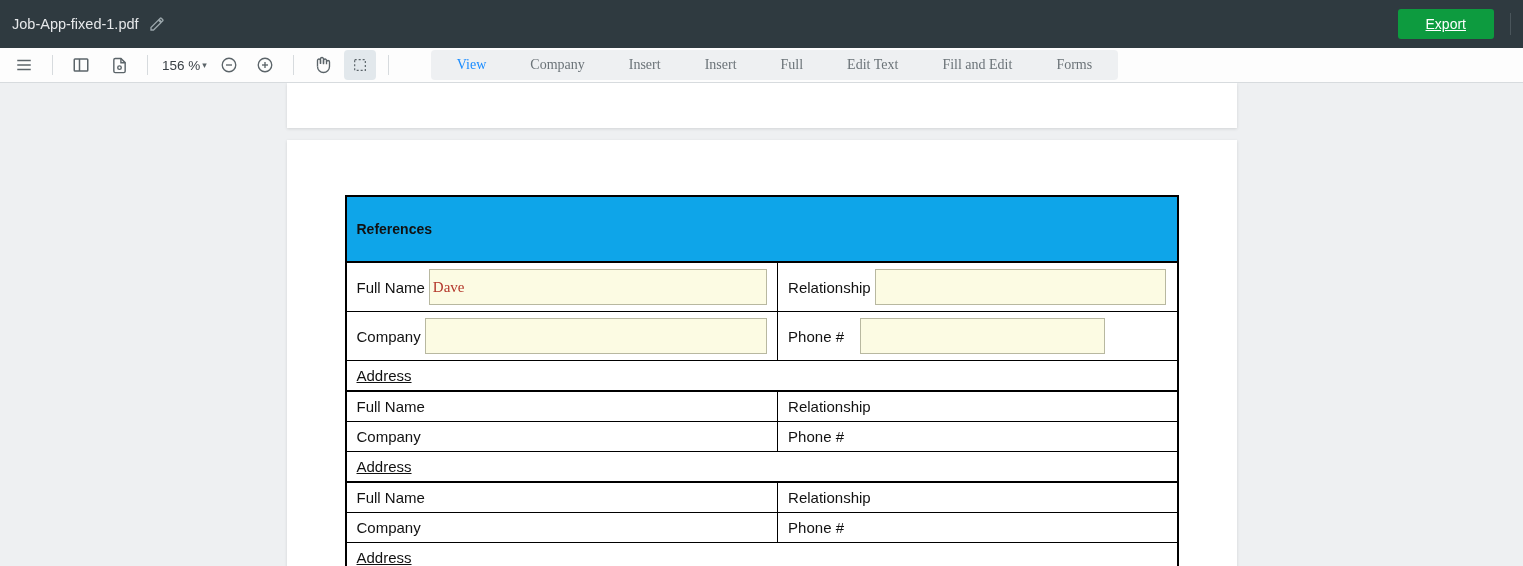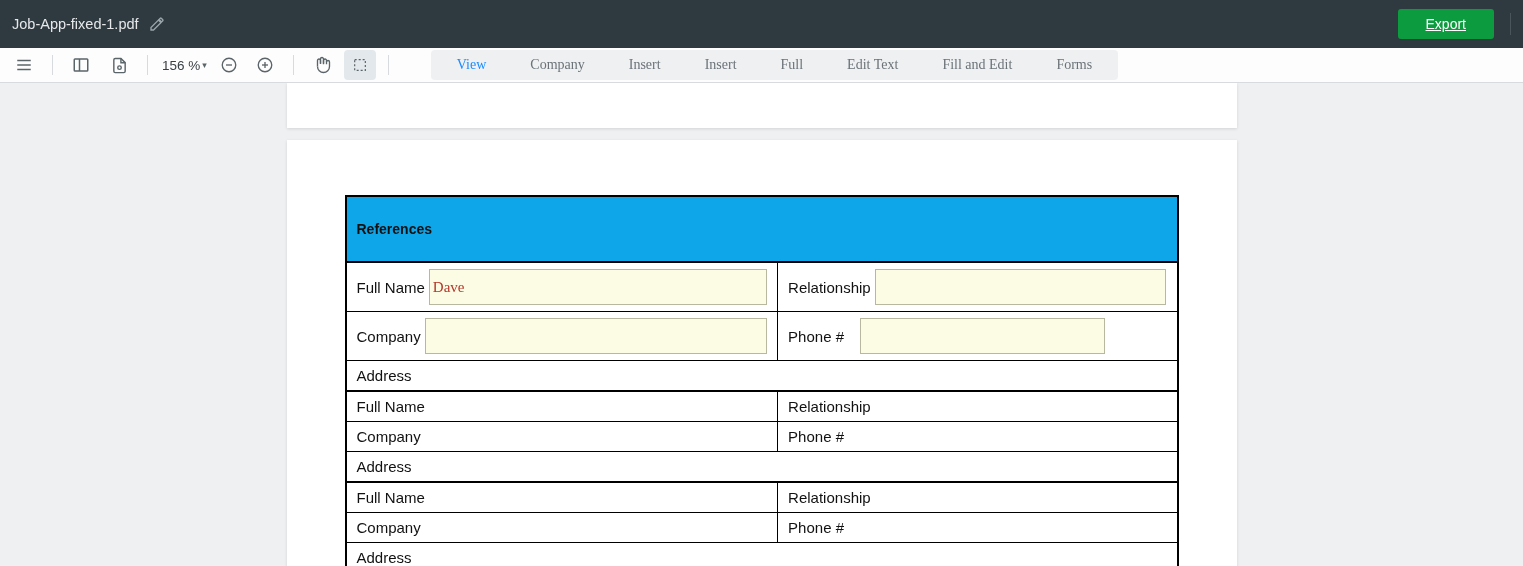--- a/index.html
+++ b/index.html
@@ -111,21 +111,21 @@
     border-bottom:2px solid #000;
     padding:24px 10px;
     font-size:14px;
     font-weight:600;
   }
   .ref-row { display:flex; border-bottom:1.5px solid #000; }
   .ref-row:last-child { border-bottom:none; }
   .ref-cell { padding:6px 10px; display:flex; align-items:center; gap:4px; }
   .ref-cell.left { width:52%; border-right:1.5px solid #000;justify-content:space-between; }
   .ref-cell.right { width:48%; }
-  .ref-cell.full { width:100%; }
+  .ref-cell.full { width:100%;text-decoration:underline; }
   .ref-row.sep { border-bottom:2px solid #000; }
 
   .form-field {
     background:#fcfbe3;
     border:1px solid #b8b8a0;
     height:36px;
     flex:1;
     display:flex;
     align-items:center;
     padding:0 3px;

